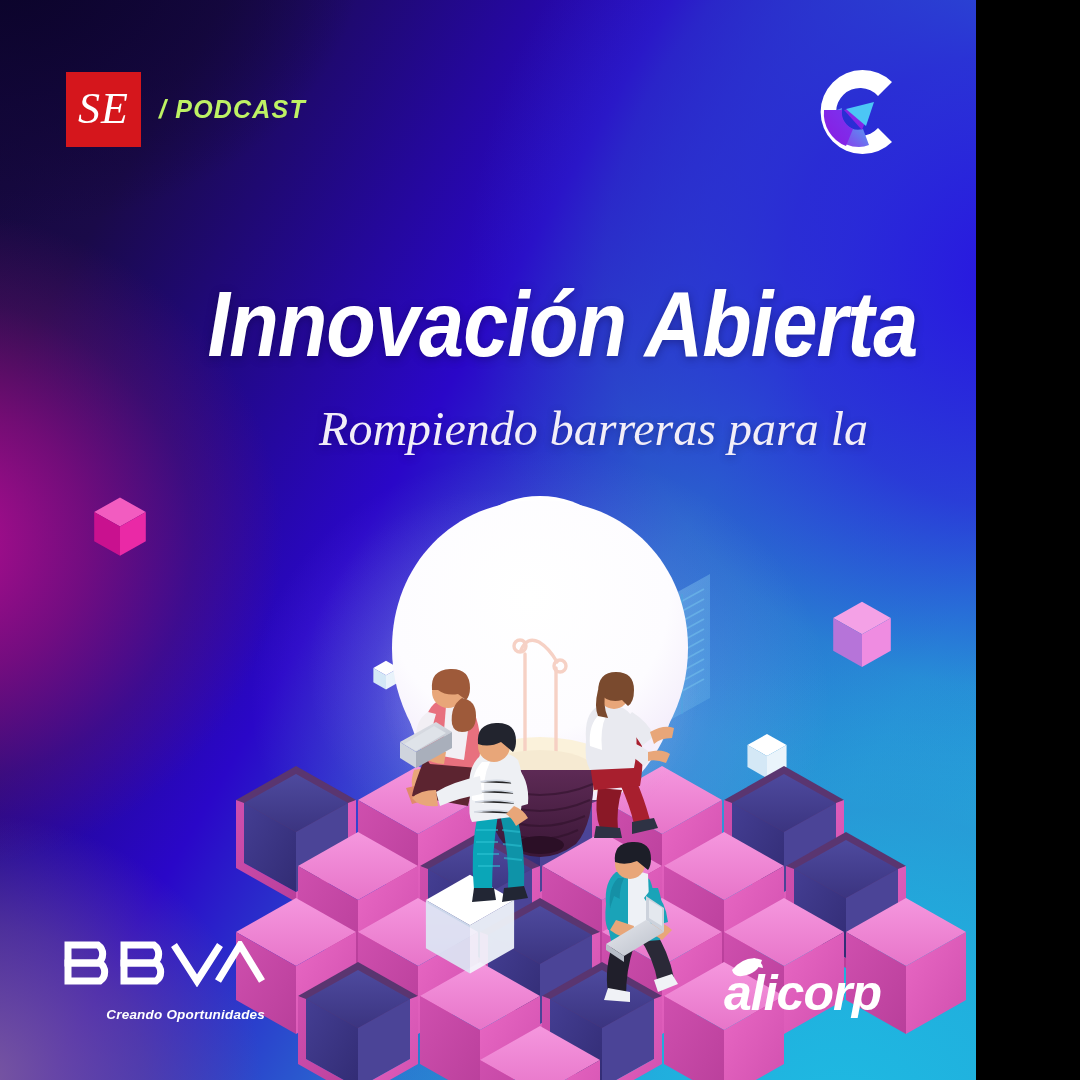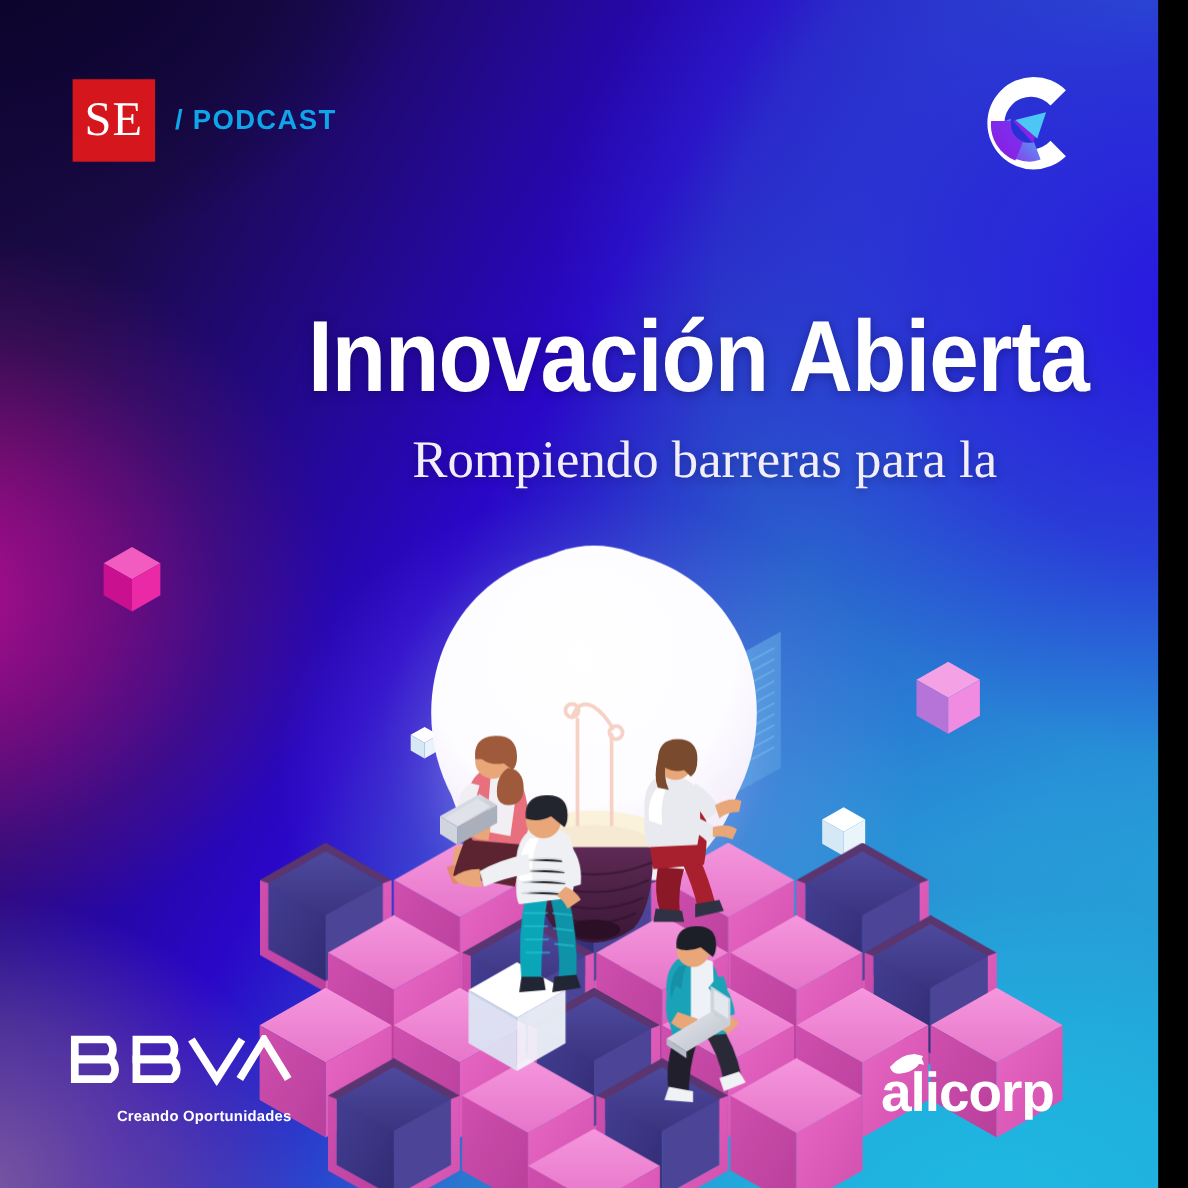--- a/index.html
+++ b/index.html
@@ -1,23 +1,24 @@
 <!DOCTYPE html>
 <html><head>
 <meta charset="utf-8">
 <title>Innovación Abierta — Podcast Cover</title>
 <style>
   html,body{margin:0;padding:0;background:#000;}
   body{font-family:"Liberation Sans",sans-serif;}
 
   #poster{
     position:relative;
-    width:1053px;height:1080px;
+    width:976px;height:1080px;
     overflow:hidden;
     isolation:isolate;
+    font-style:italic;
   }
 
   
   .bg-base{
     position:absolute;inset:0;
     background:linear-gradient(120deg,
         #140838 0%,
         #1a0a49 14%,
         #2a07c8 42%,
         #2a6fd0 62%,
@@ -80,21 +81,21 @@
     width:75px;height:75px;
     background:#d5161c;
     display:flex;align-items:center;justify-content:center;
   }
   .se-mark span{
     font-family:"Liberation Serif",serif;
     color:#fff;font-size:44px;letter-spacing:1px;line-height:1;
     transform:translateY(-1px);
   }
   .podcast-label{
-    color:#0ea5e9;font-weight:bold;font-size:25px;
+    color:#bef264;font-weight:bold;font-size:25px;
     letter-spacing:1.2px;white-space:nowrap;
   }
 
   
   .c-logo{position:absolute;right:58px;top:52px;width:120px;height:120px;z-index:40;}
 
   
   .title-block{
     position:absolute;left:0;right:0;top:278px;
     text-align:right;z-index:35;
@@ -104,21 +105,21 @@
     font-family:"Liberation Sans",sans-serif;
     font-weight:bold;
     font-size:92px;
     line-height:1.0;
     letter-spacing:-1px;
     transform:scaleX(.88);
     margin:0;
     text-shadow:0 2px 10px rgba(10,4,50,.35);
   }
   .subtitle{
-    margin:18px auto 0;
+    margin:28px auto 0;
     color:#f2eef8;
     font-family:"Liberation Serif",serif;
     font-weight:normal;
     font-size:48px;
     line-height:1.28;
     max-width:760px;
     text-shadow:0 2px 9px rgba(10,4,50,.30);
   }
 
   

